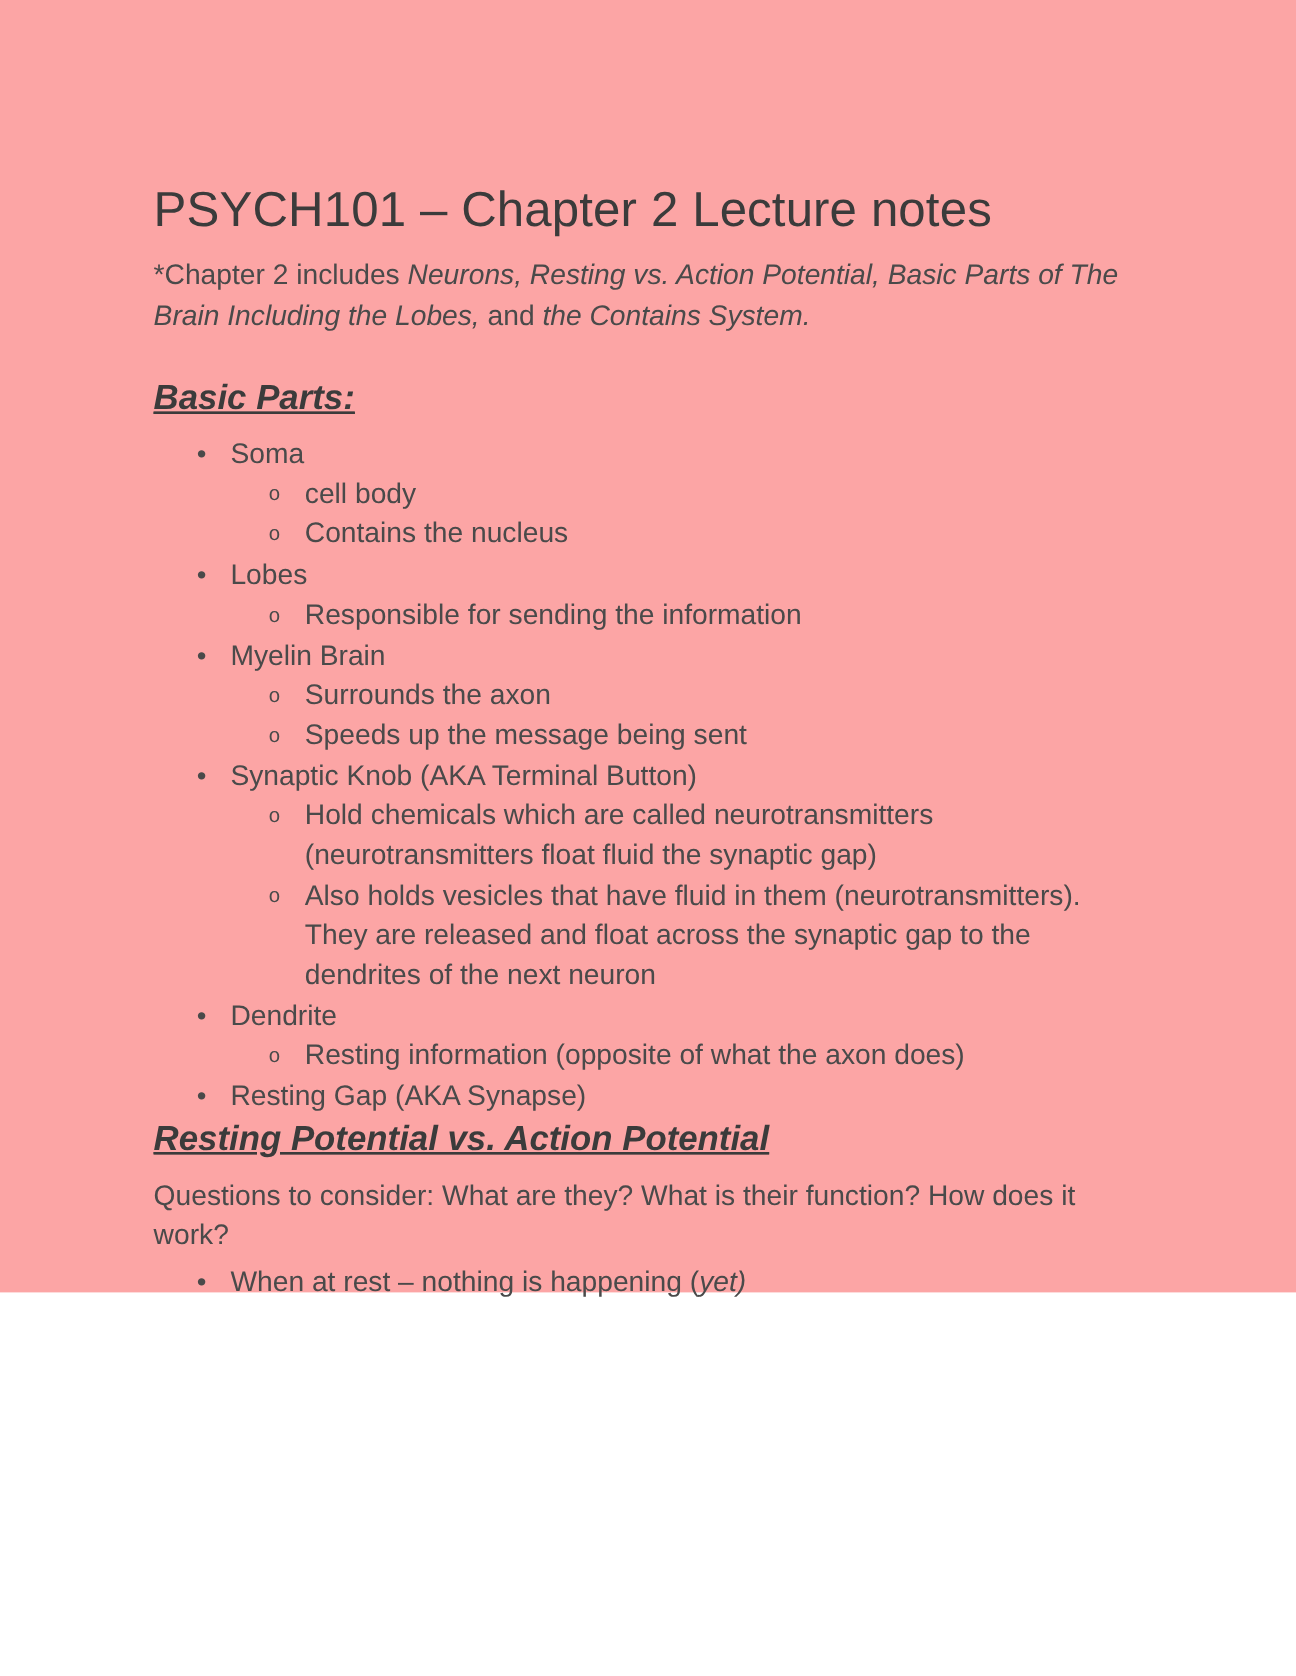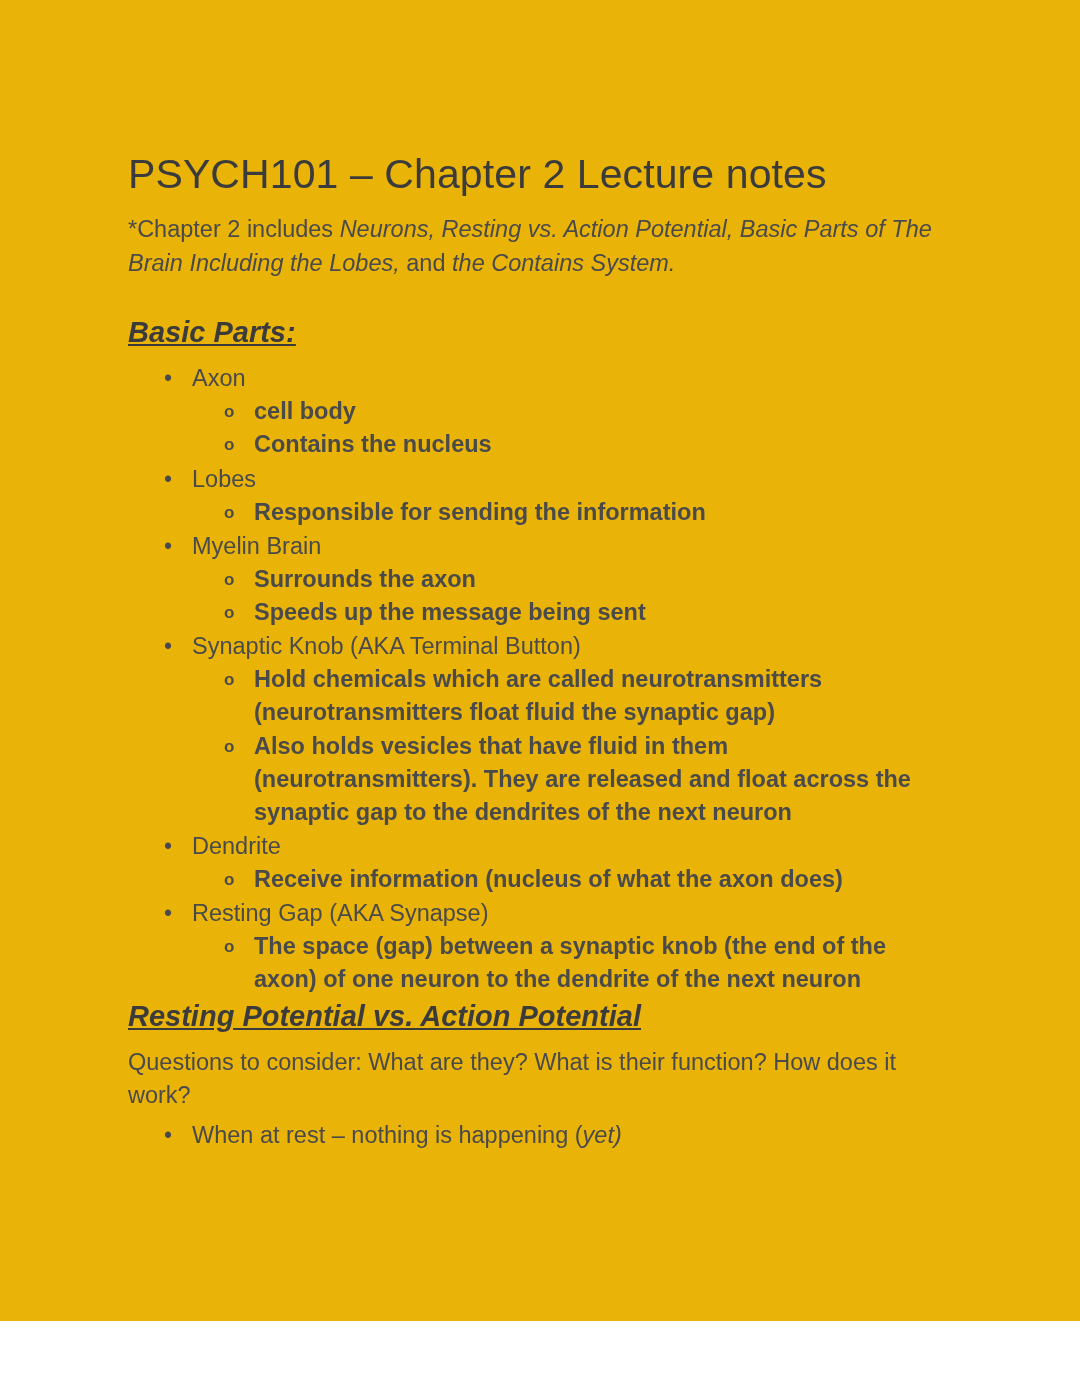--- a/index.html
+++ b/index.html
@@ -10,23 +10,23 @@
   body {
     width: 1080px;
     height: 1397px;
     font-family: "Liberation Sans", sans-serif;
     color: #3f3f3f;
     overflow: hidden;
   }
   .page {
     box-sizing: border-box;
     width: 1080px;
-    height: 1321px;
+    height: 1077px;
     padding: 150px 128px 0 128px;
-    background: #eab308;
+    background: #fca5a5;
   }
   .doc-title {
     font-size: 41px;
     font-weight: normal;
     color: #3b3b3b;
     margin: 0 0 14px 0;
     letter-spacing: 0.1px;
     line-height: 1.2;
   }
   .intro {
@@ -71,21 +71,20 @@
     position: absolute;
     left: 36px;
     font-size: 23px;
     line-height: 1.41;
     color: #4a4a4a;
   }
   ul.lvl2 {
     list-style: none;
     margin: 0;
     padding: 0;
-    font-weight: bold;
   }
   ul.lvl2 > li.b2 {
     position: relative;
     padding-left: 62px;
     font-size: 23.5px;
     line-height: 1.41;
     color: #4a4a4a;
     margin: 0;
   }
   ul.lvl2 > li.b2 > .txt {
@@ -113,21 +112,21 @@
 <div class="page">
 
   <h1 class="doc-title">PSYCH101 – Chapter 2 Lecture notes</h1>
 
   <p class="intro"><span>*Chapter 2 includes </span><span class="it">Neurons, Resting vs. Action Potential, Basic Parts of The Brain Including the Lobes,</span><span> and </span><span class="it">the Contains System.</span></p>
 
   <h2 class="section"><span>Basic Parts:</span></h2>
 
   <ul class="lvl1">
     <li class="b1">
-      <span class="txt">Axon</span>
+      <span class="txt">Soma</span>
       <ul class="lvl2">
         <li class="b2">
             <span class="txt">cell body</span>
           </li>
         <li class="b2">
             <span class="txt">Contains the nucleus</span>
           </li>
       </ul>
     </li>
     <li class="b1">
@@ -157,31 +156,26 @@
           </li>
         <li class="b2">
             <span class="txt">Also holds vesicles that have fluid in them (neurotransmitters). They are released and float across the synaptic gap to the dendrites of the next neuron</span>
           </li>
       </ul>
     </li>
     <li class="b1">
       <span class="txt">Dendrite</span>
       <ul class="lvl2">
         <li class="b2">
-            <span class="txt">Receive information (nucleus of what the axon does)</span>
+            <span class="txt">Resting information (opposite of what the axon does)</span>
           </li>
       </ul>
     </li>
     <li class="b1">
       <span class="txt">Resting Gap (AKA Synapse)</span>
-      <ul class="lvl2">
-        <li class="b2">
-            <span class="txt">The space (gap) between a synaptic knob (the end of the axon) of one neuron to the dendrite of the next neuron</span>
-          </li>
-      </ul>
     </li>
   </ul>
 
   <h2 class="section section-2"><span>Resting Potential vs. Action Potential</span></h2>
 
   <p class="qline">Questions to consider: What are they? What is their function? How does it work?</p>
 
   <ul class="lvl1">
     <li class="b1">
       <span class="txt"><span>When at rest – nothing is happening (</span><span class="it">yet)</span></span>

